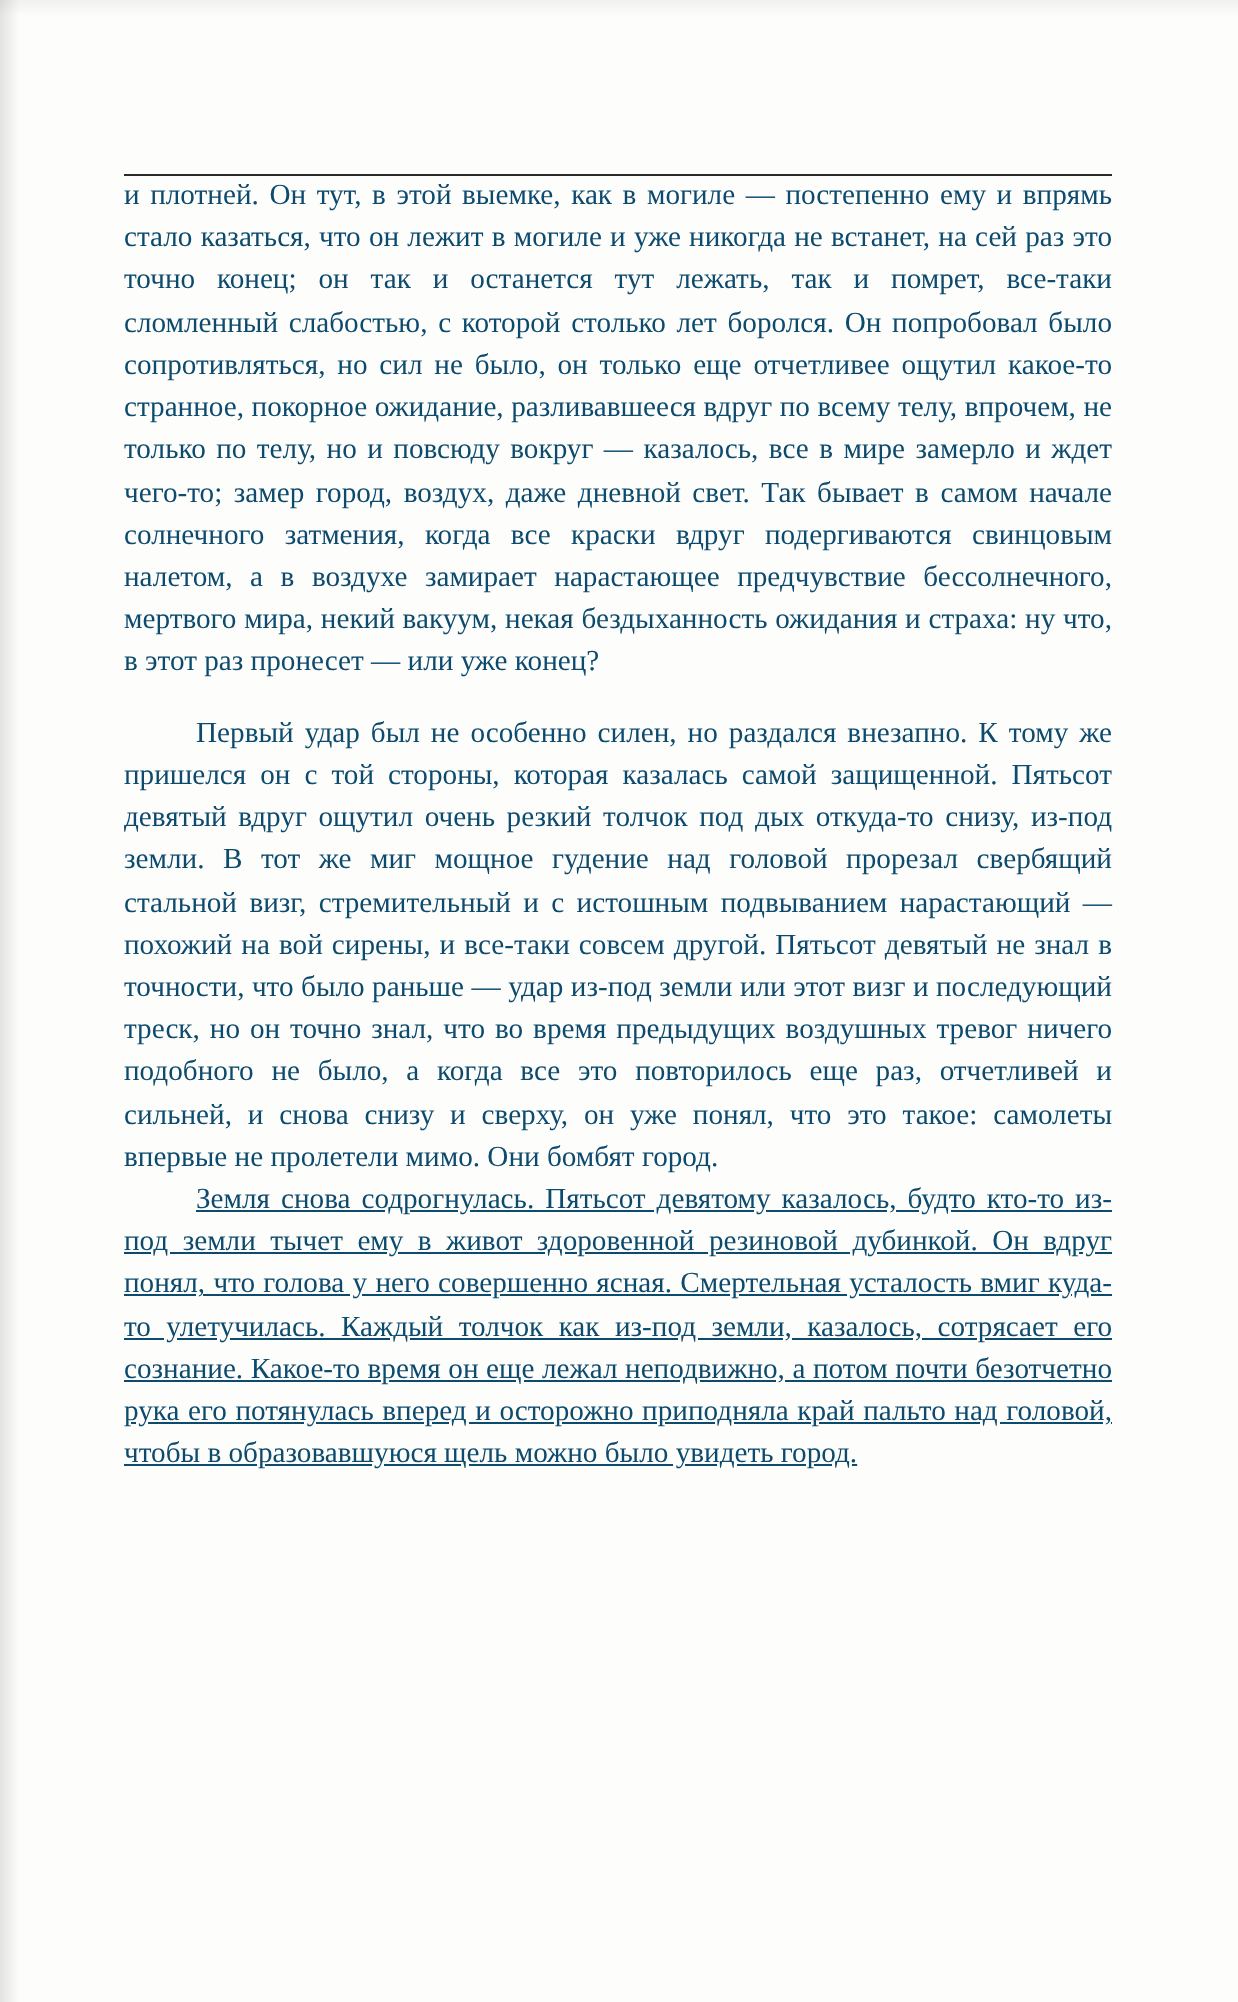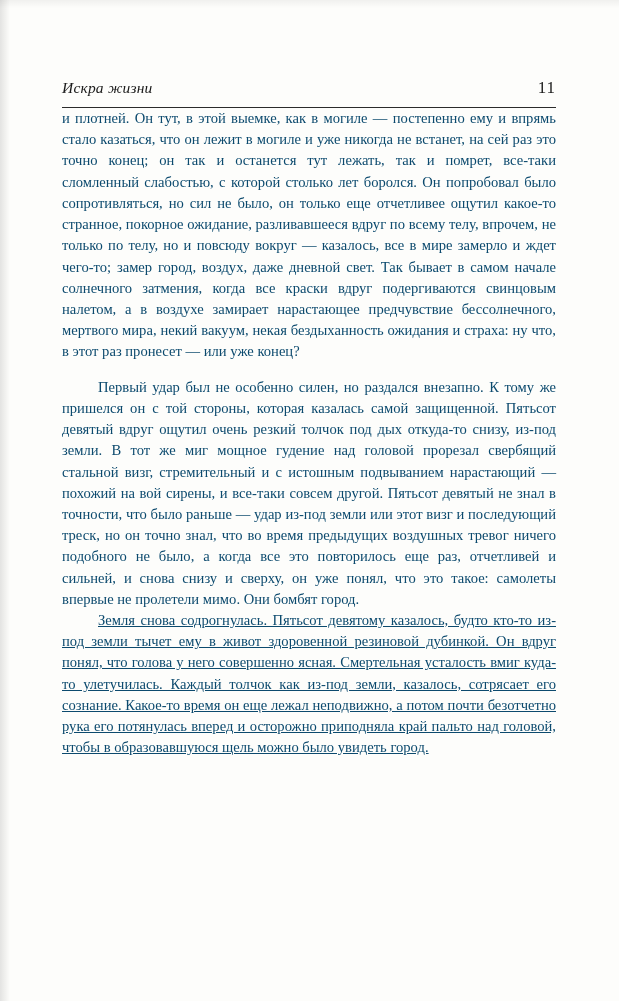--- a/index.html
+++ b/index.html
@@ -89,24 +89,20 @@
 </style>
 </head>
 <body>
 
 <div class="page">
   <div class="edge-shadow-left"></div>
   <div class="edge-shadow-top"></div>
 
   <div class="page-inner">
 
-    <div class="running-head">
-      <span class="book-title">Искра жизни</span>
-      <span class="folio">11</span>
-    </div>
     <div class="rule"></div>
 
     <div class="body-text">
       <p>и плотней. Он тут, в этой выемке, как в могиле — постепенно ему и впрямь стало казаться, что он лежит в могиле и уже никогда не встанет, на сей раз это точно конец; он так и останется тут лежать, так и помрет, все-таки сломленный слабостью, с которой столько лет боролся. Он попробовал было сопротивляться, но сил не было, он только еще отчетливее ощутил какое-то странное, покорное ожидание, разливавшееся вдруг по всему телу, впрочем, не только по телу, но и повсюду вокруг — казалось, все в мире замерло и ждет чего-то; замер город, воздух, даже дневной свет. Так бывает в самом начале солнечного затмения, когда все краски вдруг подергиваются свинцовым налетом, а в воздухе замирает нарастающее предчувствие бессолнечного, мертвого мира, некий вакуум, некая бездыханность ожидания и страха: ну что, в этот раз пронесет — или уже конец?</p>
       <div class="para-gap"></div>
       <p class="indent">Первый удар был не особенно силен, но раздался внезапно. К тому же пришелся он с той стороны, которая казалась самой защищенной. Пятьсот девятый вдруг ощутил очень резкий толчок под дых откуда-то снизу, из-под земли. В тот же миг мощное гудение над головой прорезал свербящий стальной визг, стремительный и с истошным подвыванием нарастающий — похожий на вой сирены, и все-таки совсем другой. Пятьсот девятый не знал в точности, что было раньше — удар из-под земли или этот визг и последующий треск, но он точно знал, что во время предыдущих воздушных тревог ничего подобного не было, а когда все это повторилось еще раз, отчетливей и сильней, и снова снизу и сверху, он уже понял, что это такое: самолеты впервые не пролетели мимо. Они бомбят город.</p>
       <p class="indent">Земля снова содрогнулась. Пятьсот девятому казалось, будто кто-то из-под земли тычет ему в живот здоровенной резиновой дубинкой. Он вдруг понял, что голова у него совершенно ясная. Смертельная усталость вмиг куда-то улетучилась. Каждый толчок как из-под земли, казалось, сотрясает его сознание. Какое-то время он еще лежал неподвижно, а потом почти безотчетно рука его потянулась вперед и осторожно приподняла край пальто над головой, чтобы в образовавшуюся щель можно было увидеть город.</p>
     </div>
 
   </div>

